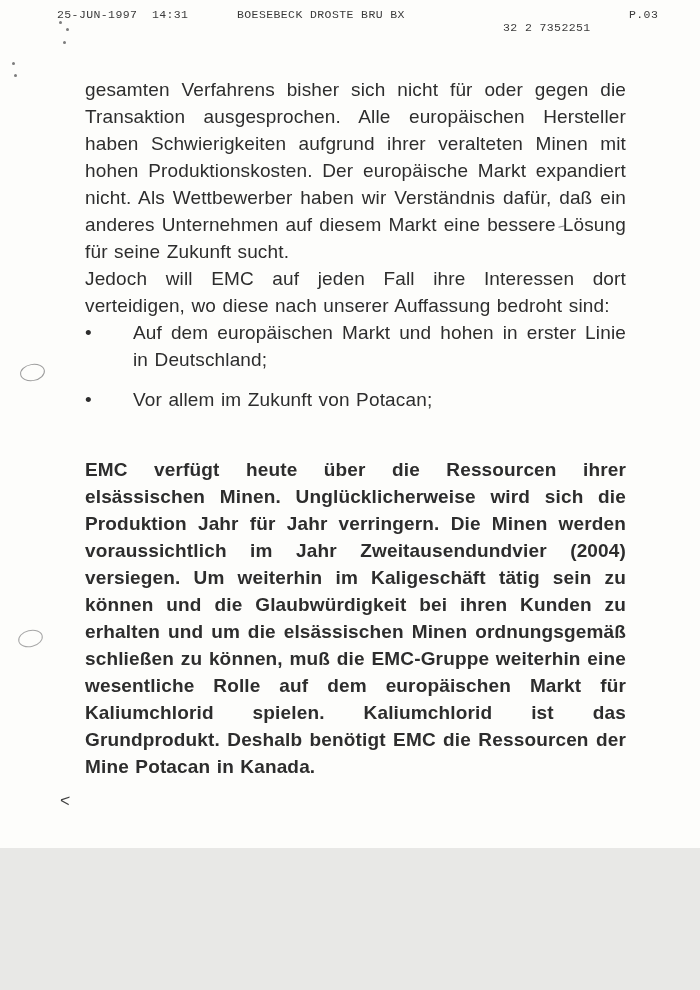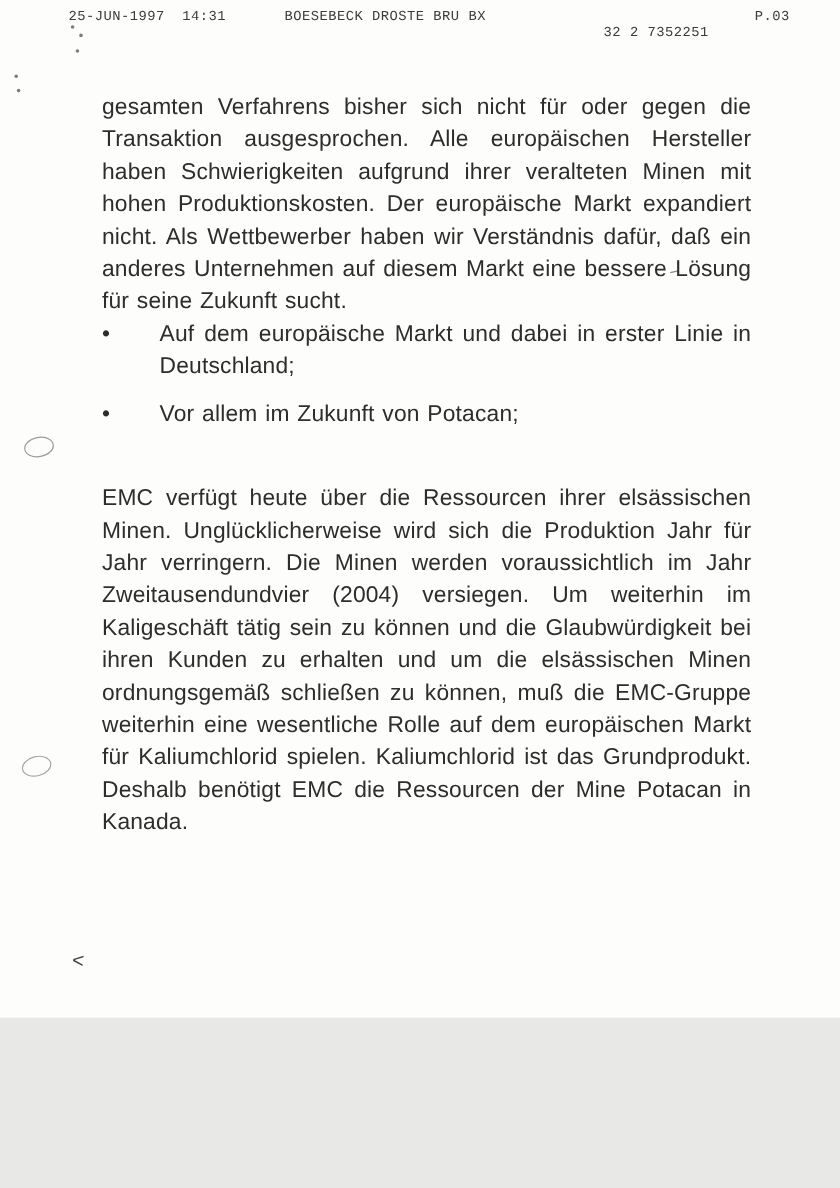--- a/index.html
+++ b/index.html
@@ -32,21 +32,21 @@
   .doc {
     position: absolute; left: 85px; top: 76px; width: 541px;
     font-size: 19px; line-height: 27px;
     text-align: justify; letter-spacing: 0.15px; word-spacing: 1px;
     color: #2d2d2d;
   }
   .doc p { margin: 0; }
   .p1 { margin-bottom: 36px; }
   .p2 { margin-bottom: 50px; }
   .p3 { margin-bottom: 30px; }
-  .p4 { margin-bottom: 45px; }
+  .p4 { margin-bottom: 45px; font-weight: bold; }
   .p5 { margin-bottom: 0; }
 
   .bullets { list-style: none; margin: 0 0 43px 0; padding: 0; }
   .bullets li { display: flex; }
   .bullets li + li { margin-top: 13px; }
   .bullet-marker { flex: none; width: 48px; text-align: left; }
   .bullet-text { flex: 1; text-align: justify; }
 
   .page-number {
     position: absolute; top: 892px; left: 85px; width: 528px;
@@ -101,25 +101,26 @@
   <span class="dot" style="left:12px; top:62px;"></span>
   <span class="dot" style="left:14px; top:74px;"></span>
 
   <span class="ring ring1"></span>
   <span class="ring ring2"></span>
 
   <span class="tick"></span>
 
   <main class="doc">
     <p class="p1">gesamten Verfahrens bisher sich nicht für oder gegen die Transaktion ausgesprochen. Alle europäischen Hersteller haben Schwierigkeiten aufgrund ihrer veralteten Minen mit hohen Produktionskosten. Der europäische Markt expandiert nicht. Als Wettbewerber haben wir Verständnis dafür, daß ein anderes Unternehmen auf diesem Markt eine bessere Lösung für seine Zukunft sucht.</p>
+    <p class="p2">Jedoch will EMC auf jeden Fall ihre Interessen dort verteidigen, wo diese nach unserer Auffassung bedroht sind:</p>
 
     <ul class="bullets">
       <li>
         <span class="bullet-marker">•</span>
-        <span class="bullet-text">Auf dem europäische Markt und dabei in erster Linie in Deutschland;</span>
+        <span class="bullet-text">Auf dem europäischen Markt und hohen in erster Linie in Deutschland;</span>
       </li>
       <li>
         <span class="bullet-marker">•</span>
         <span class="bullet-text">Vor allem im Zukunft von Potacan;</span>
       </li>
     </ul>
 
     <p class="p4">EMC verfügt heute über die Ressourcen ihrer elsässischen Minen. Unglücklicherweise wird sich die Produktion Jahr für Jahr verringern. Die Minen werden voraussichtlich im Jahr Zweitausendundvier (2004) versiegen. Um weiterhin im Kaligeschäft tätig sein zu können und die Glaubwürdigkeit bei ihren Kunden zu erhalten und um die elsässischen Minen ordnungsgemäß schließen zu können, muß die EMC-Gruppe weiterhin eine wesentliche Rolle auf dem europäischen Markt für Kaliumchlorid spielen. Kaliumchlorid ist das Grundprodukt. Deshalb benötigt EMC die Ressourcen der Mine Potacan in Kanada.</p>
   </main>
 

